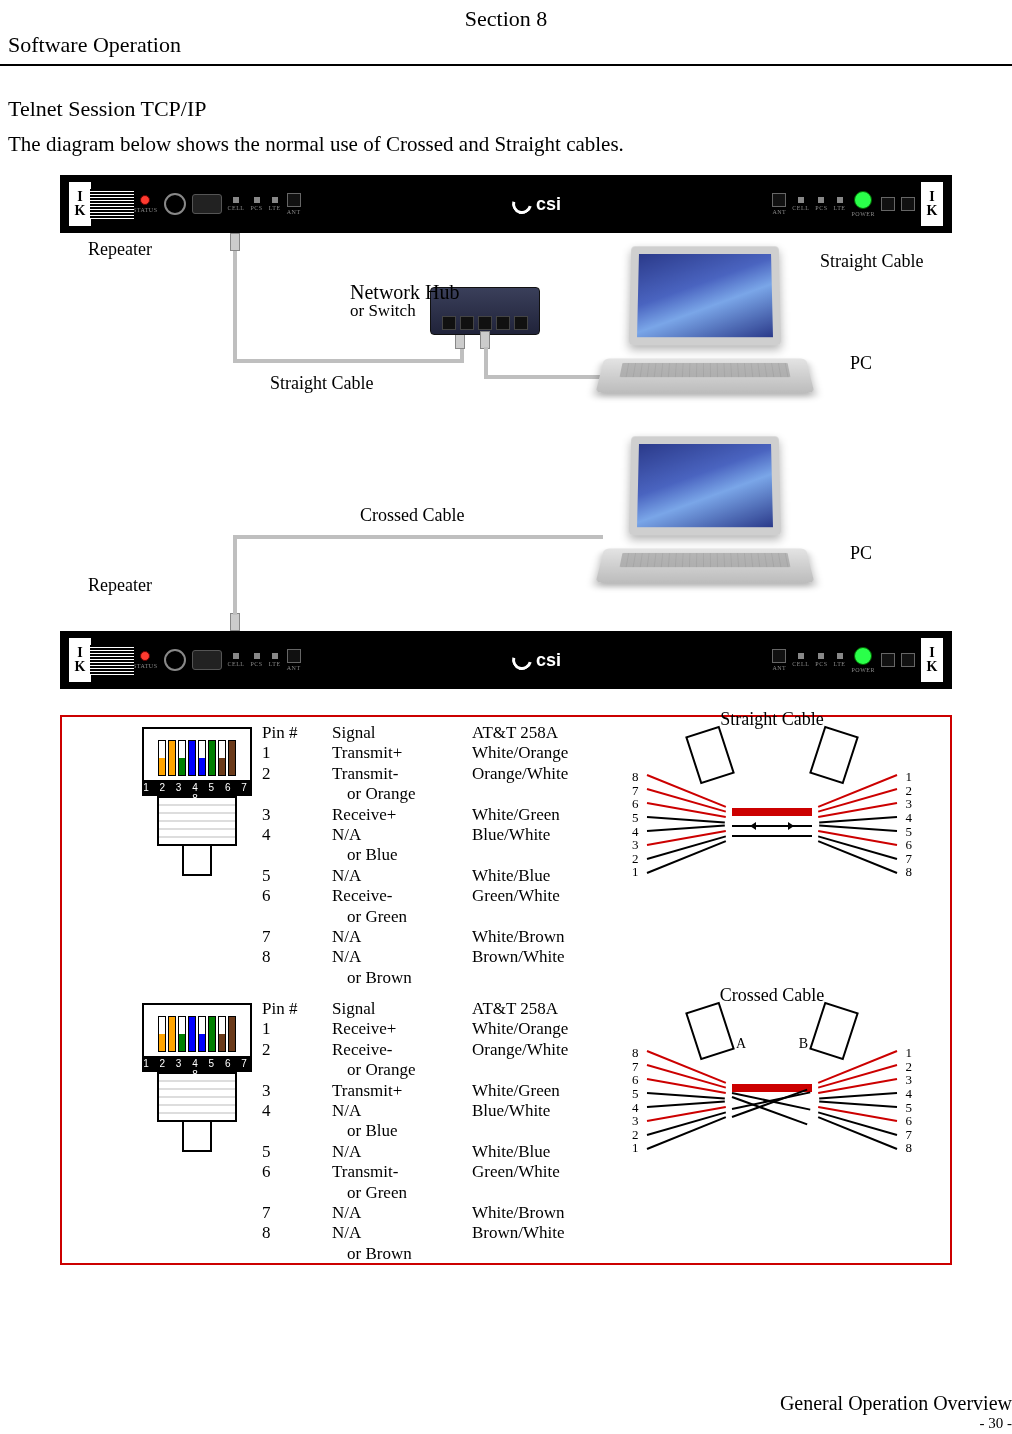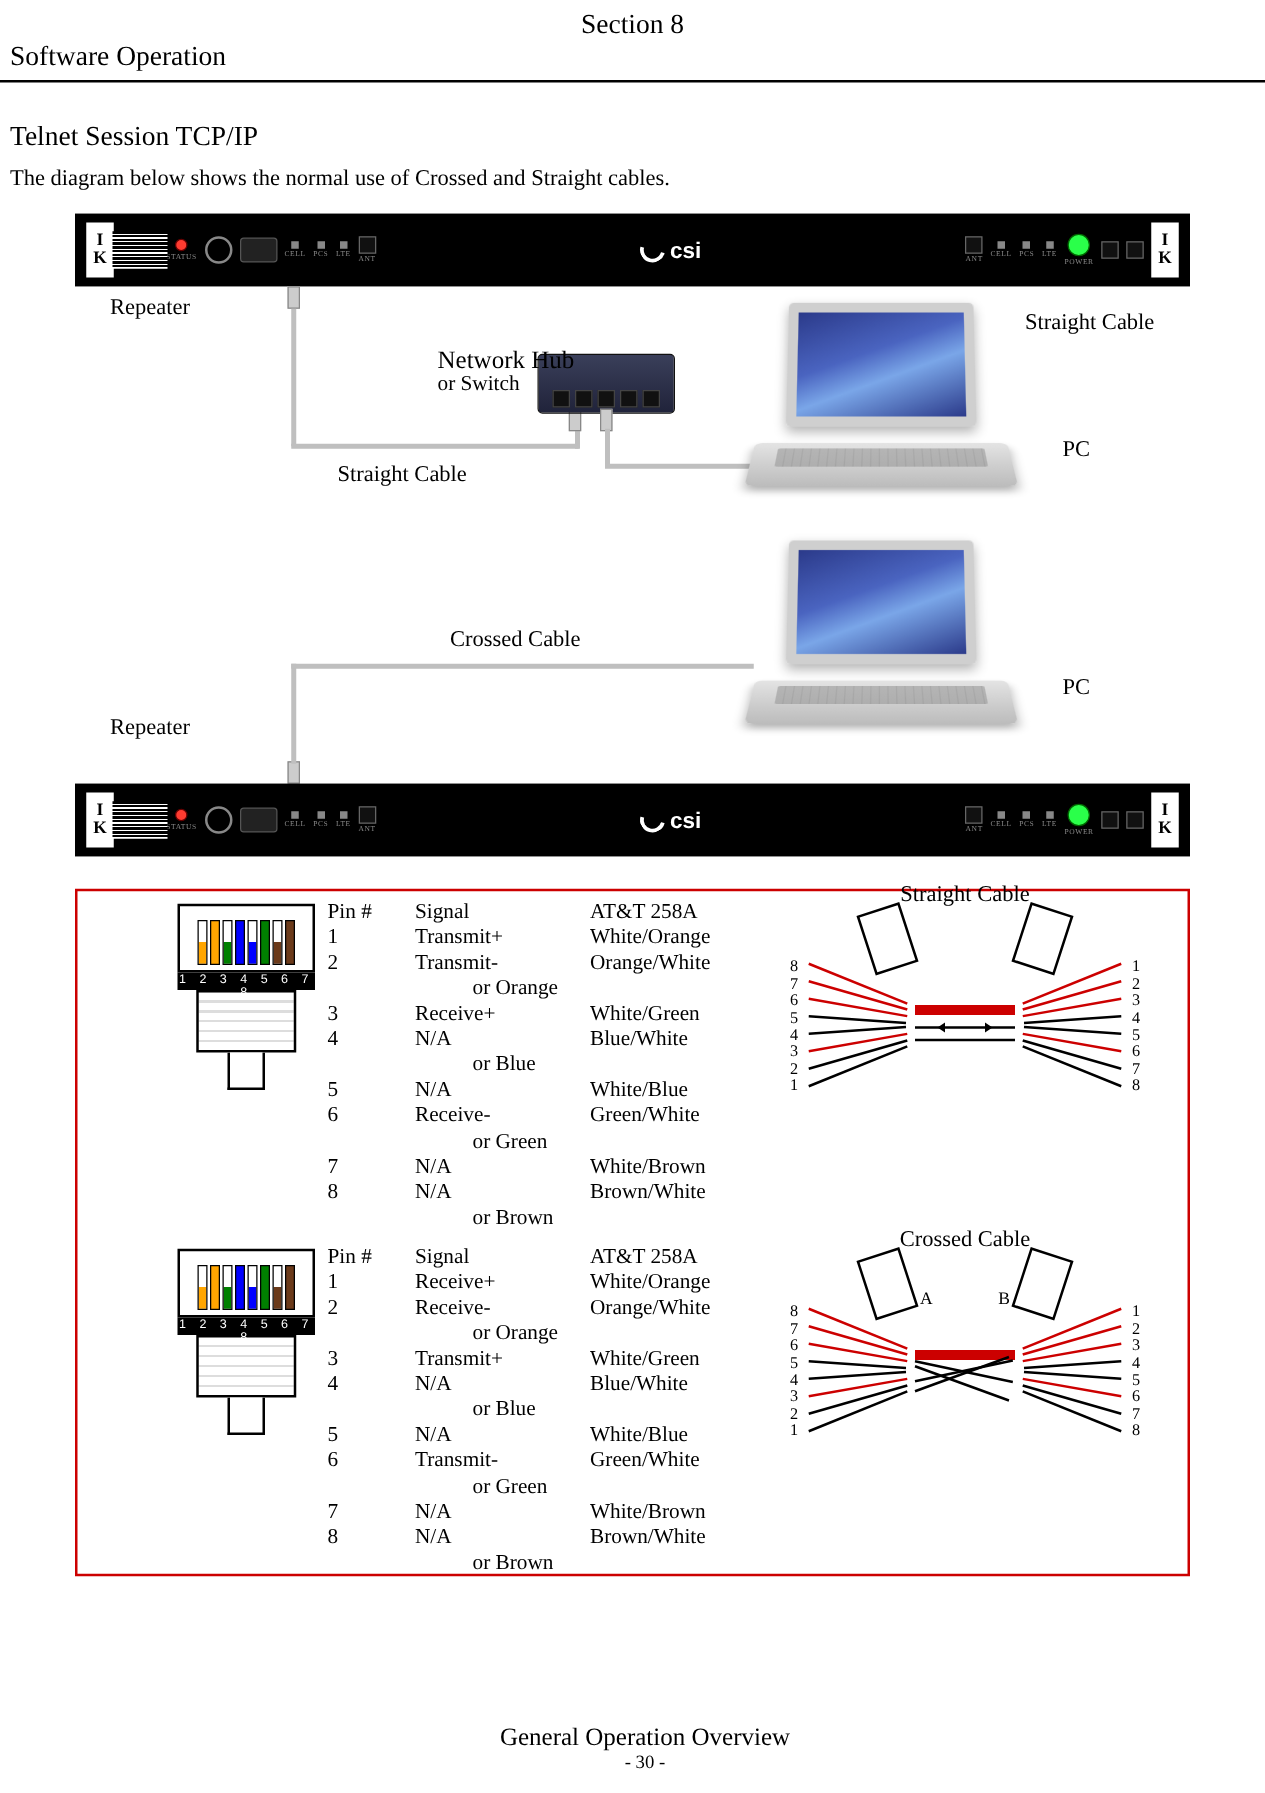--- a/index.html
+++ b/index.html
@@ -9,21 +9,21 @@
     color: #000;
     width: 1012px;
     height: 1434px;
     position: relative;
     font-size: 18px;
   }
   .section-title { text-align: center; font-size: 22px; margin-top: 6px; }
   .page-title { font-size: 22px; margin-left: 8px; }
   .hr { border: none; border-top: 2px solid #000; margin: 6px 0 0 0; }
   .subhead { font-size: 22px; margin: 30px 0 10px 8px; }
-  .intro { font-size: 18px; margin: 0 0 18px 8px; }
+  .intro { font-size: 21px; margin: 0 0 18px 8px; }
   .diagram-wrap { margin: 0 60px 0 60px; position: relative; height: 520px; }
 
   
   .device-bar {
     position: absolute; left: 0; right: 0; height: 58px;
     background: #000; border: 3px solid #000;
     display: flex; align-items: center; justify-content: space-between;
     padding: 0 6px;
   }
   .bar-left, .bar-right { display: flex; align-items: center; gap: 6px; }
@@ -93,35 +93,35 @@
   .pin-colors .pin:nth-child(5){background:linear-gradient(#fff 50%, blue 50%);}
   .pin-colors .pin:nth-child(6){background:green;}
   .pin-colors .pin:nth-child(7){background:linear-gradient(#fff 50%, #6b3a1a 50%);}
   .pin-colors .pin:nth-child(8){background:#6b3a1a;}
 
   .pintable { position:absolute; font-size:17px; line-height:1.2; }
   .pintable .row { display:flex; }
   .pintable .c1 { width:70px;}
   .pintable .c2 { width:140px;}
   .pintable .c3 { width:160px;}
-  .pintable .cont { margin-left:116px; }
+  .pintable .cont { margin-left:85px; }
 
   .cable-diag { position:absolute; width:280px; height:180px; }
   .cable-title { text-align:center; font-size:18px; }
   .fan { position:relative; width:100%; height:150px; }
   .connL, .connR { position:absolute; top:0; width:36px; height:50px; border:2px solid #000; background:#fff;}
   .connL { left:60px; transform: rotate(-18deg);}
   .connR { right:60px; transform: rotate(18deg);}
   .ab { font-size:14px; }
   .numcol { position:absolute; top:40px; font-size:13px; line-height:1.05;}
   .numcol.left { left:0;}
   .numcol.right { right:0;}
   .wire { position:absolute; height:2px; transform-origin:left center;}
 
-  .footer { position:absolute; bottom:15px; left:0; right:0; text-align:center; font-size:20px;padding-left:20px;}
+  .footer { position:absolute; bottom:2px; left:0; right:0; text-align:right; font-size:20px;padding-left:20px;}
   .pagenum { font-size:15px; }
 </style>
 </head>
 <body>
 
 <div class="section-title">Section 8</div>
 <div class="page-title">Software Operation</div>
 <hr class="hr">
 
 <div class="subhead">Telnet Session TCP/IP</div>

